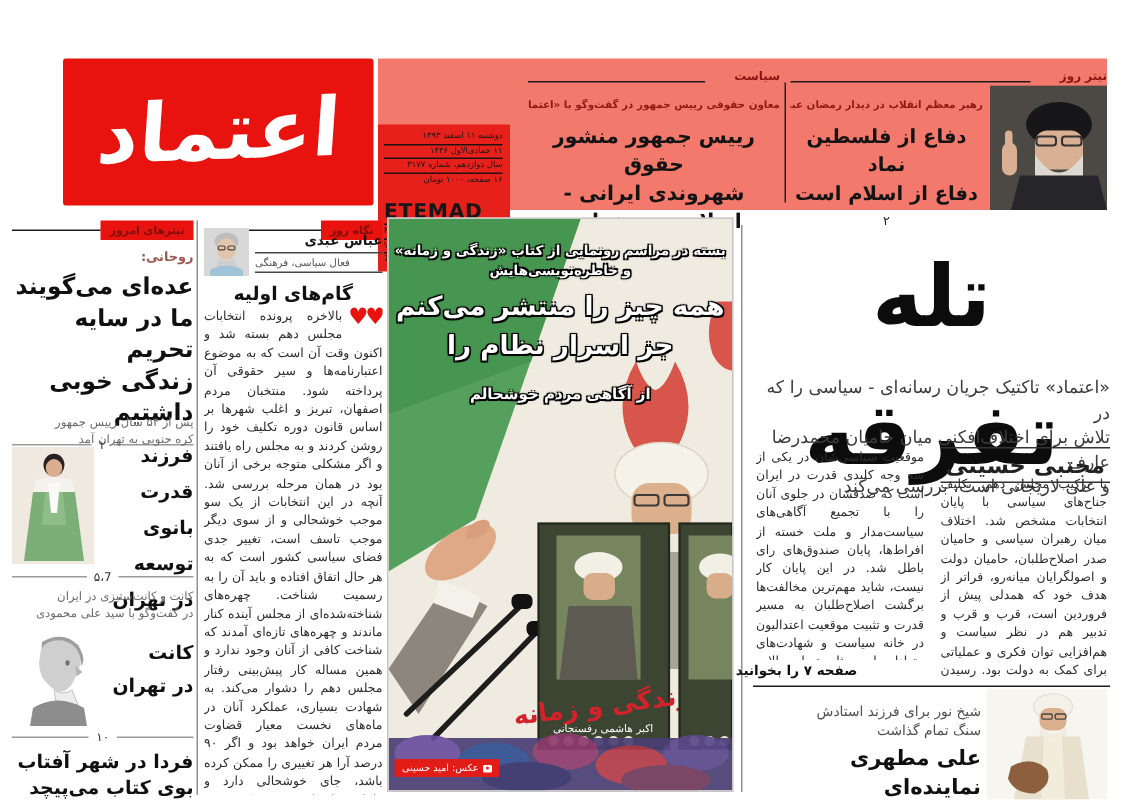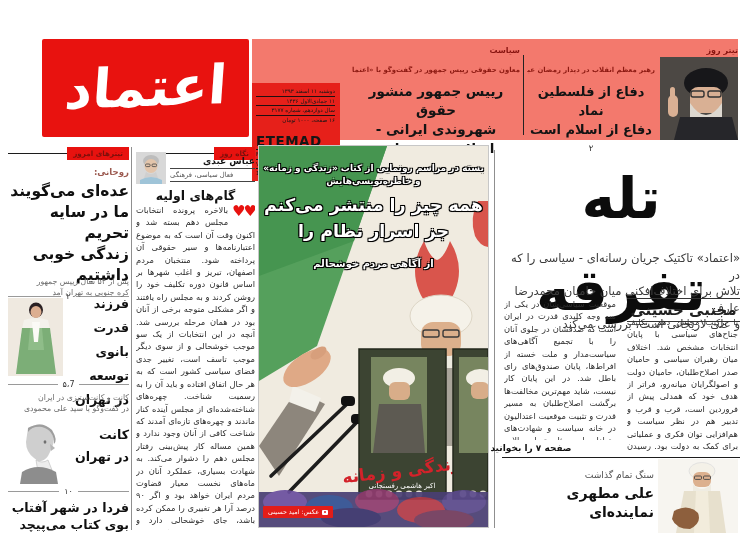--- a/index.html
+++ b/index.html
@@ -10,21 +10,21 @@
   .vline{width:1px;background:#8f8f8f;}
   
   .logo-box{background:#e8120f;border-radius:2px;display:flex;align-items:center;justify-content:center;}
   .logo-txt{color:#fff;font-weight:bold;font-size:54px;transform:skewX(-6deg) rotate(-2deg);line-height:1;}
   .info-box{background:#e6201a;color:#161616;padding:4px 5px 2px 4px;box-sizing:border-box;margin-top:44px;}
   .info-fa{font-size:5.6px;line-height:8.6px;border-bottom:0.5px solid #201010;text-align:right;white-space:nowrap;overflow:hidden;}
   .info-en-name{font-size:13.5px;font-weight:bold;direction:ltr;text-align:left;margin-top:9px;letter-spacing:.5px;}
   .info-en{font-size:5.4px;line-height:8.4px;border-top:0.5px solid #201010;direction:ltr;text-align:left;white-space:nowrap;overflow:hidden;}
   
   .band{background:#f3796d;}
-  .band-label-row{display:flex;align-items:flex-start;gap:20px;flex-direction:column;}
+  .band-label-row{display:flex;align-items:flex-end;gap:20px;}
   .band-label{font-size:8px;font-weight:bold;color:#891511;white-space:nowrap;}
   .band-kicker{font-size:6.9px;font-weight:bold;color:#8d1a12;white-space:nowrap;overflow:hidden;}
   .band-head{font-size:13.5px;line-height:19px;font-weight:bold;color:#141414;text-align:center;}
   .pageref{font-size:8.5px;color:#222;text-align:center;}
   
   .col-label-row{display:flex;align-items:center;gap:0;}
   .col-label-box{background:#e8120f;color:#7c100c;font-size:7.2px;font-weight:bold;padding:2px 6px;white-space:nowrap;}
   .col-label-row .rule{flex:1;}
   .kicker-red{font-size:8.6px;font-weight:bold;color:#9c5a50;text-align:right;}
   .kicker-gray{font-size:7.8px;line-height:11px;color:#6a6a6a;text-align:right;}
@@ -324,20 +324,21 @@
   </div>
   <div class="abs byline" style="left:627px;top:298px;width:111px;">مجتبی حسینی</div>
   <div class="abs body-txt" style="left:627px;top:316px;width:111px;height:136px;">با ترکیب مجلس دهم، تکلیف جناح‌های سیاسی با پایان انتخابات مشخص شد. اختلاف میان رهبران سیاسی و حامیان صدر اصلاح‌طلبان، حامیان دولت و اصولگرایان میانه‌رو، فراتر از هدف خود که همدلی پیش از فروردین است، قرب و قرب و تدبیر هم در نظر سیاست و هم‌افزایی توان فکری و عملیاتی برای کمک به دولت بود. رسیدن به خط مشی مشترک، گردون و فلج کردن تندروها و تردید حاصل از ادراک صحیح و انصراف دقیق نیروهای سیاسی به سمع پیروز انتخابات از فضای سیاسی داخلی و بین‌المللی ایران و ائتلاف چهره‌های فراگیر آن‌ها بود و چهره‌ها که منطبق با خواست اکثریت، توجه‌های ملت را جلب کرده‌اند.</div>
   <div class="abs body-txt" style="left:504px;top:298px;width:112px;height:142px;">موقعیت سیاسی‌شان در یکی از سه وجه کلیدی قدرت در ایران است که صدقشان در جلوی آنان را با تجمیع آگاهی‌های سیاست‌مدار و ملت خسته از افراط‌ها، پایان صندوق‌های رای باطل شد. در این پایان کار نیست، شاید مهم‌ترین مخالفت‌ها برگشت اصلاح‌طلبان به مسیر قدرت و تثبیت موقعیت اعتدالیون در خانه سیاست و شهادت‌های متعادل را به مثابه تسلیم بالا و پیامد راه‌حلی بودن ارتباطات تا به حال ائتلاف طلایی‌ترین از این دو میدان سیاست ایران را دیده‌اند. خواهند ماند این جریان برای آنکه نشان اروپا و صفات و در هر دو شاخه‌های اصلاحات اعتدال معتاد و از ابهام و اسقاط‌شان جلوگیری کند، با رصد اوضاع جاری در گروه اصلاح‌طلبان و اعتدالیون، یک دستور تشکیلاتی جدید برای ایران مطلوب می‌داند.</div>
   <div class="abs continue" style="left:475px;top:443px;width:112px;">صفحه ۷ را بخوانید</div>
 
   <div class="abs rule" style="left:502px;top:457px;width:238px;"></div>
 
   <div class="abs" style="left:502px;top:468px;width:152px;">
     <div class="kicker-gray" style="font-size:9.2px;line-height:13px;color:#4f4f4f;">
+      <div>شیخ نور برای فرزند استادش</div>
       <div>سنگ تمام گذاشت</div>
     </div>
     <div class="head-lg" style="font-size:14px;line-height:19px;margin-top:3px;">
       <div>علی مطهری نماینده‌ای</div>
 
     </div>
   </div>
 
   <div class="abs" style="left:658px;top:459px;width:80px;height:74px;">
     <svg width="80" height="74" viewBox="0 0 80 74">

